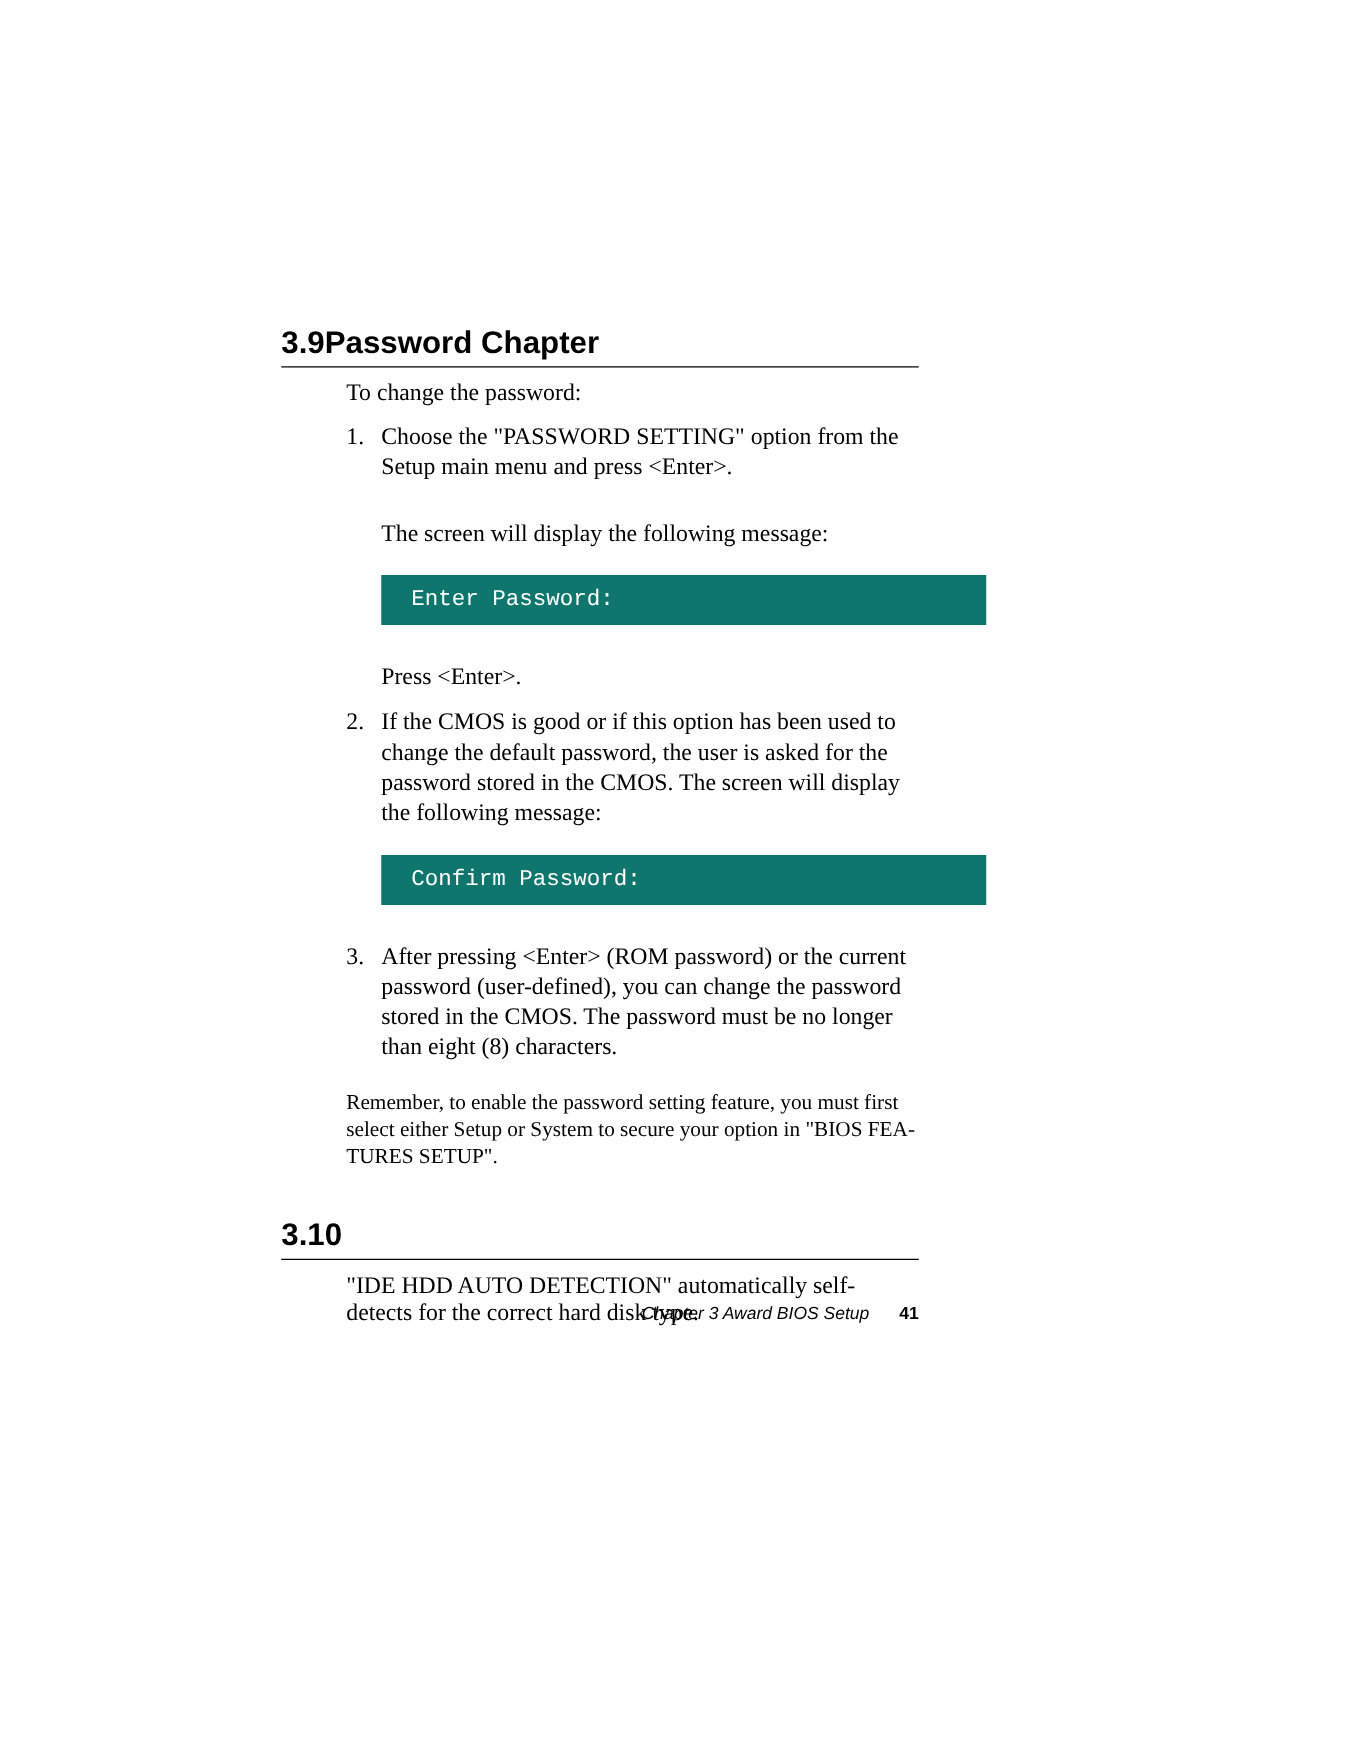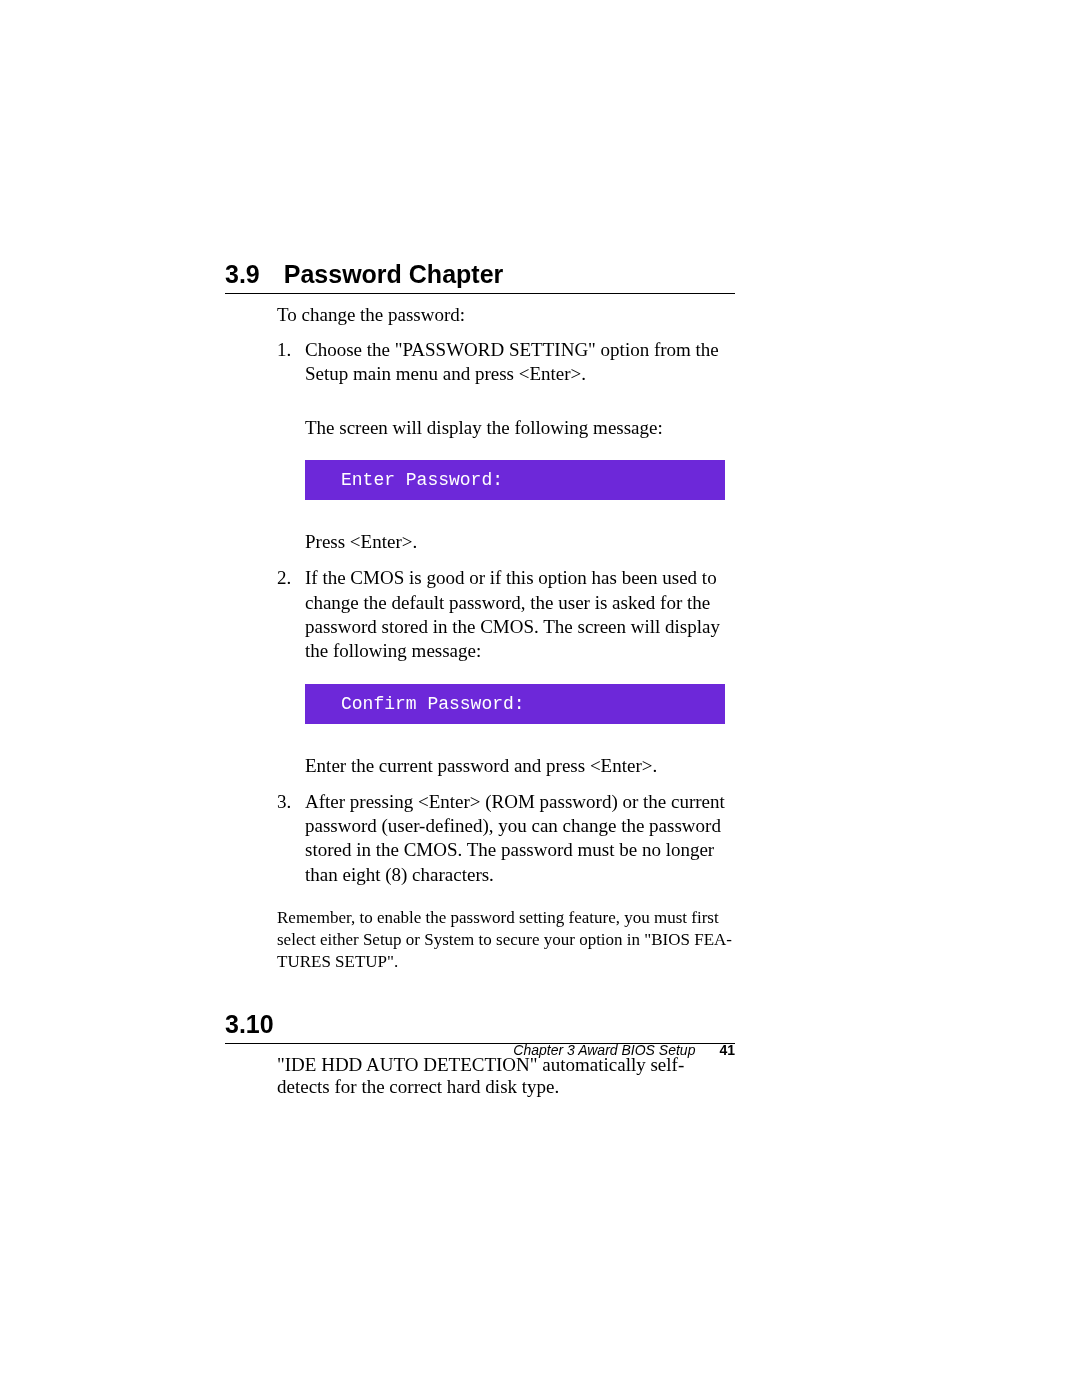--- a/index.html
+++ b/index.html
@@ -20,21 +20,20 @@
       left: 225px;
       top: 260px;
       width: 510px;
     }
     .section-heading {
       font-family: Arial, Helvetica, sans-serif;
       font-weight: bold;
       font-size: 25px;
       margin-bottom: 4px;
       display: flex;
-      gap: 24px;
       text-align: center;
     }
     .section-rule {
       border: none;
       border-top: 1px solid #000;
       margin: 0 0 10px 0;
       width: 510px;
     }
     .body-indent {
       margin-left: 52px;
@@ -57,29 +56,29 @@
       flex: 1;
     }
     .sub-para {
       font-size: 19px;
       margin-top: 29px;
       margin-bottom: 12px;
       margin-left: 28px;
       line-height: 1.28;
     }
     .terminal-box {
-      background: #6d28d9;
+      background: #0f766e;
       color: #fff;
       font-family: "Courier New", Courier, monospace;
       font-size: 18px;
-      padding: 10px 36px;
+      padding: 10px 24px;
       margin-left: 28px;
       margin-top: 20px;
       margin-bottom: 30px;
-      width: 420px;
+      width: 484px;
     }
     .outro-para {
       font-size: 17px;
       margin-top: 20px;
       line-height: 1.28;
     }
     .section-block {
       margin-bottom: 38px;
     }
     .footer {
@@ -118,21 +117,20 @@
       </div>
       <p class="sub-para">The screen will display the following message:</p>
       <div class="terminal-box">Enter Password:</div>
       <p class="sub-para">Press &lt;Enter&gt;.</p>
 
       <div class="list-item">
         <span class="list-number">2.</span>
         <span class="list-content">If the CMOS is good or if this option has been used to change the default password, the user is asked for the password stored in the CMOS. The screen will display the following message:</span>
       </div>
       <div class="terminal-box">Confirm Password:</div>
-      <p class="sub-para">Enter the current password and press &lt;Enter&gt;.</p>
 
       <div class="list-item">
         <span class="list-number">3.</span>
         <span class="list-content">After pressing &lt;Enter&gt; (ROM password) or the current password (user-defined), you can change the password stored in the CMOS. The password must be no longer than eight (8) characters.</span>
       </div>
 
       <p class="outro-para">Remember, to enable the password setting feature, you must first select either Setup or System to secure your option in "BIOS FEA­TURES SETUP".</p>
     </div>
   </div>
 

